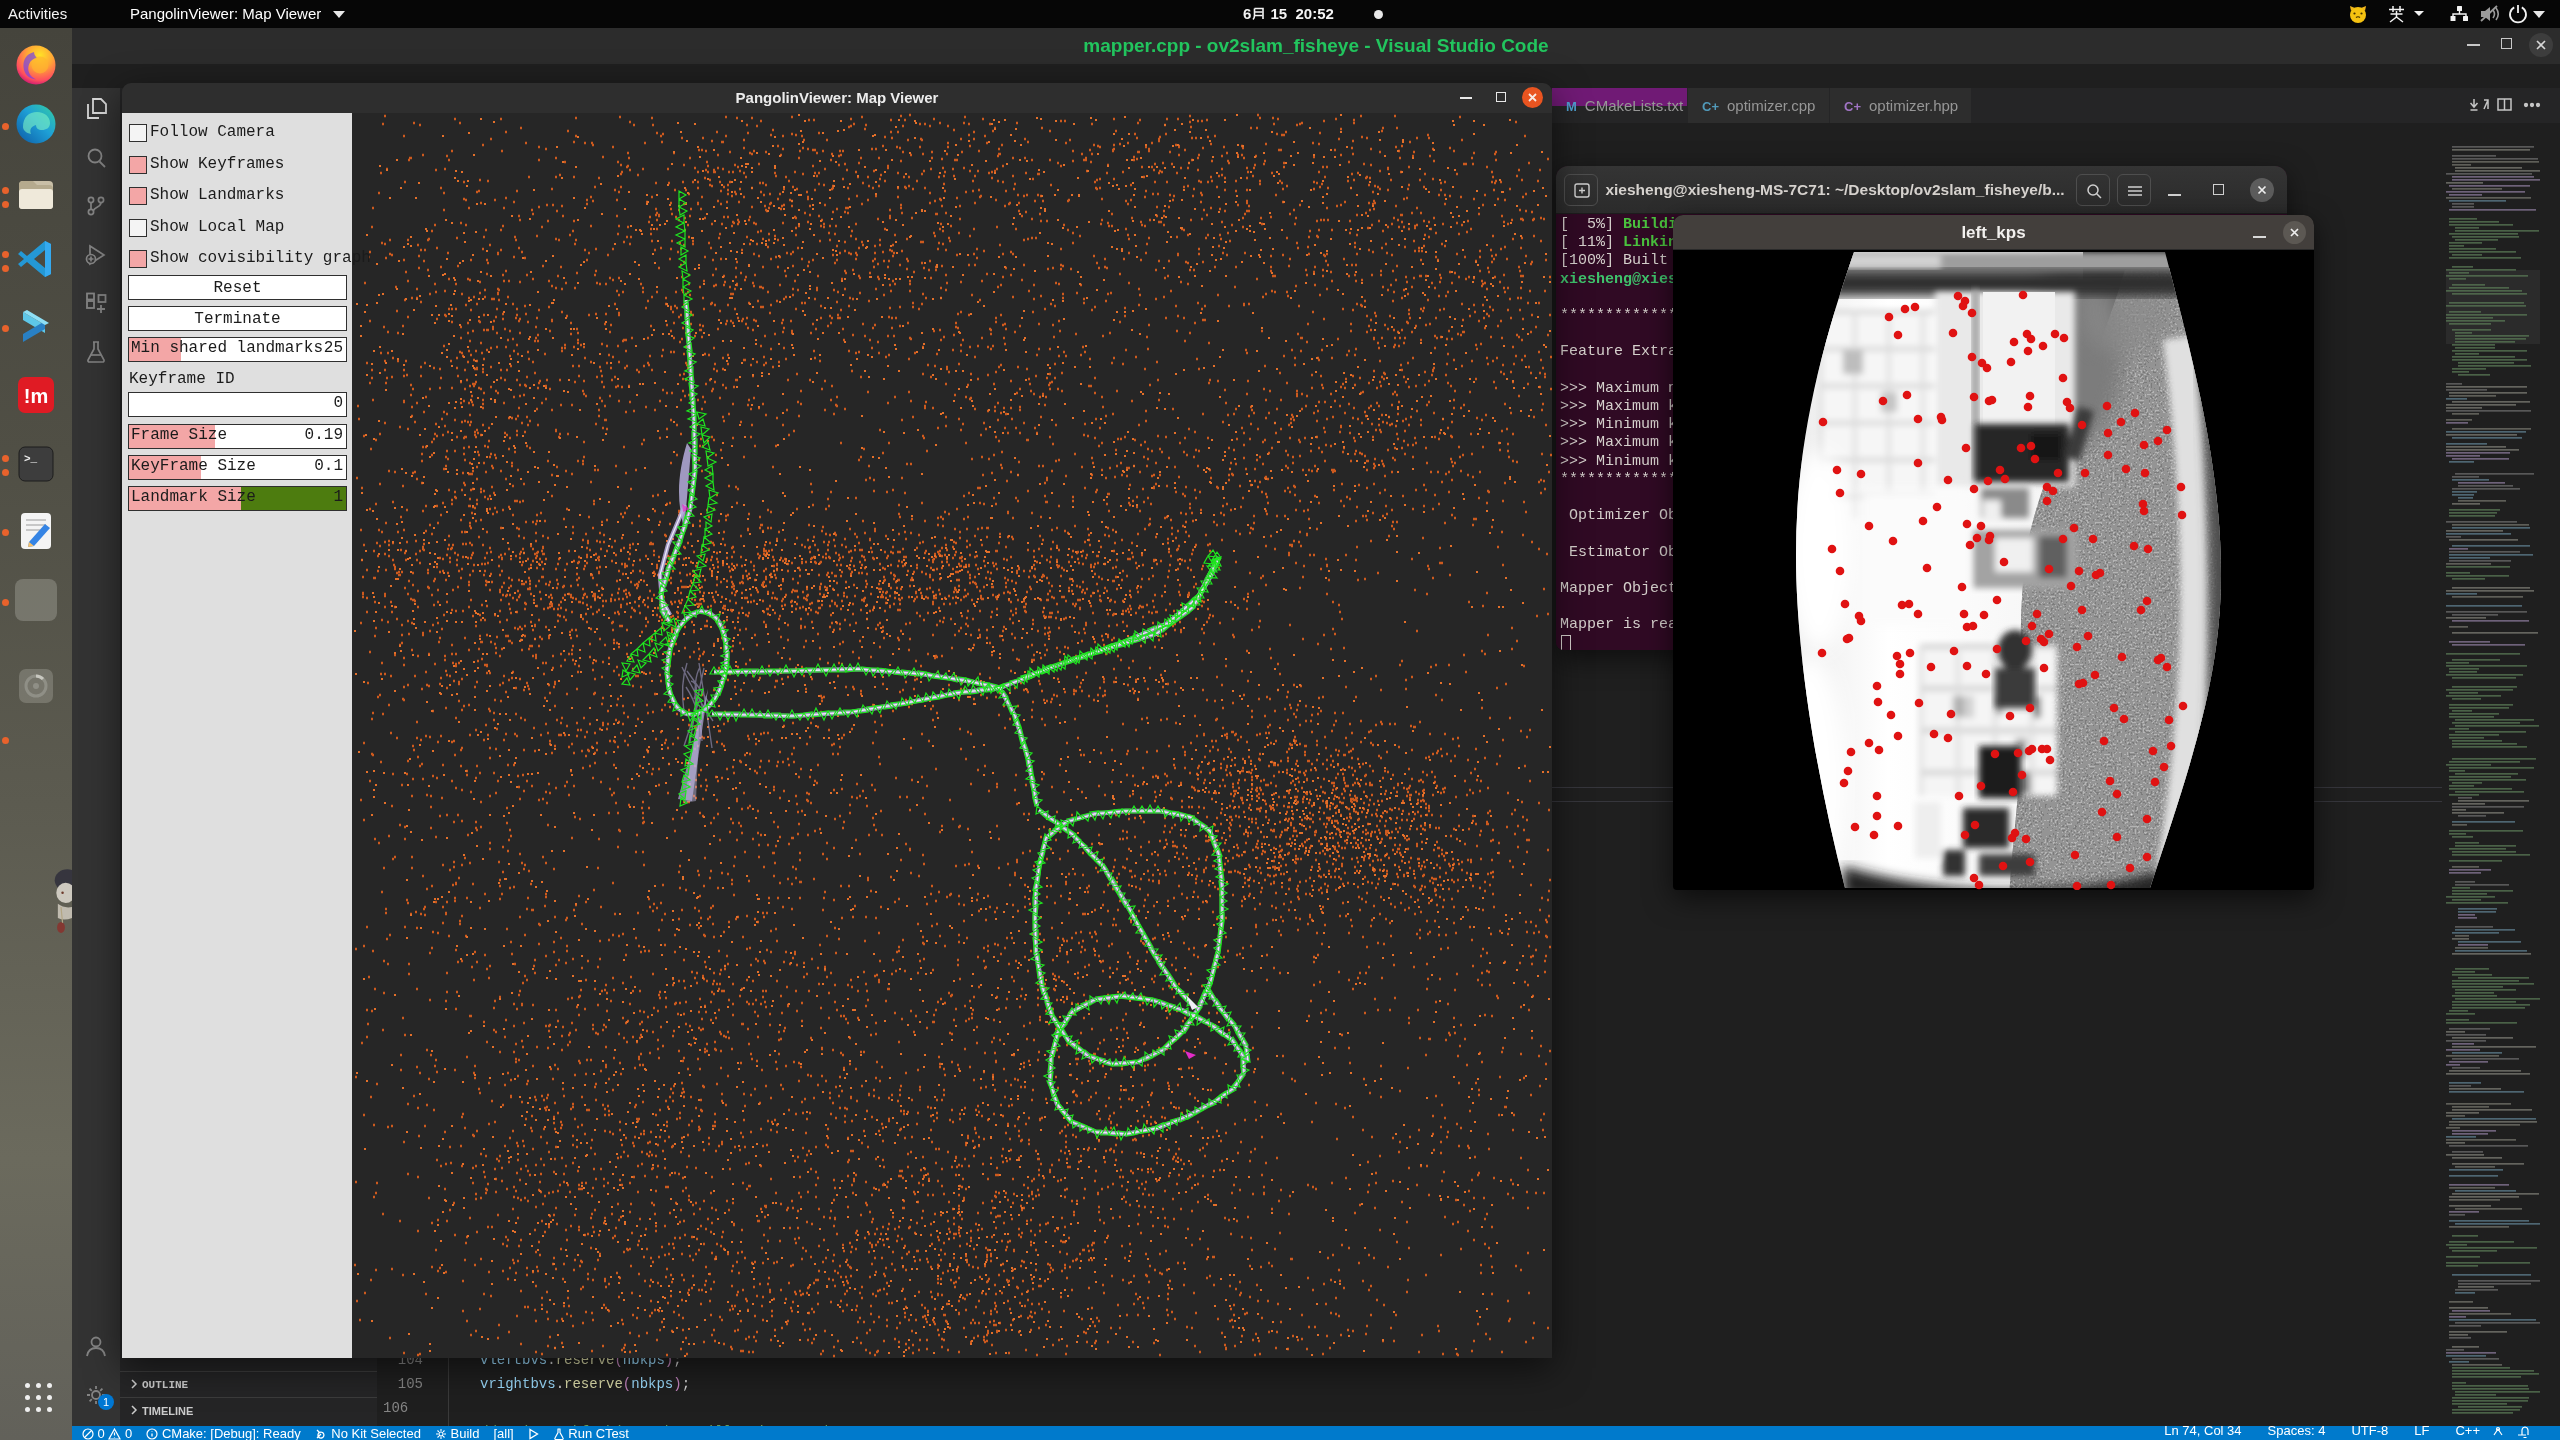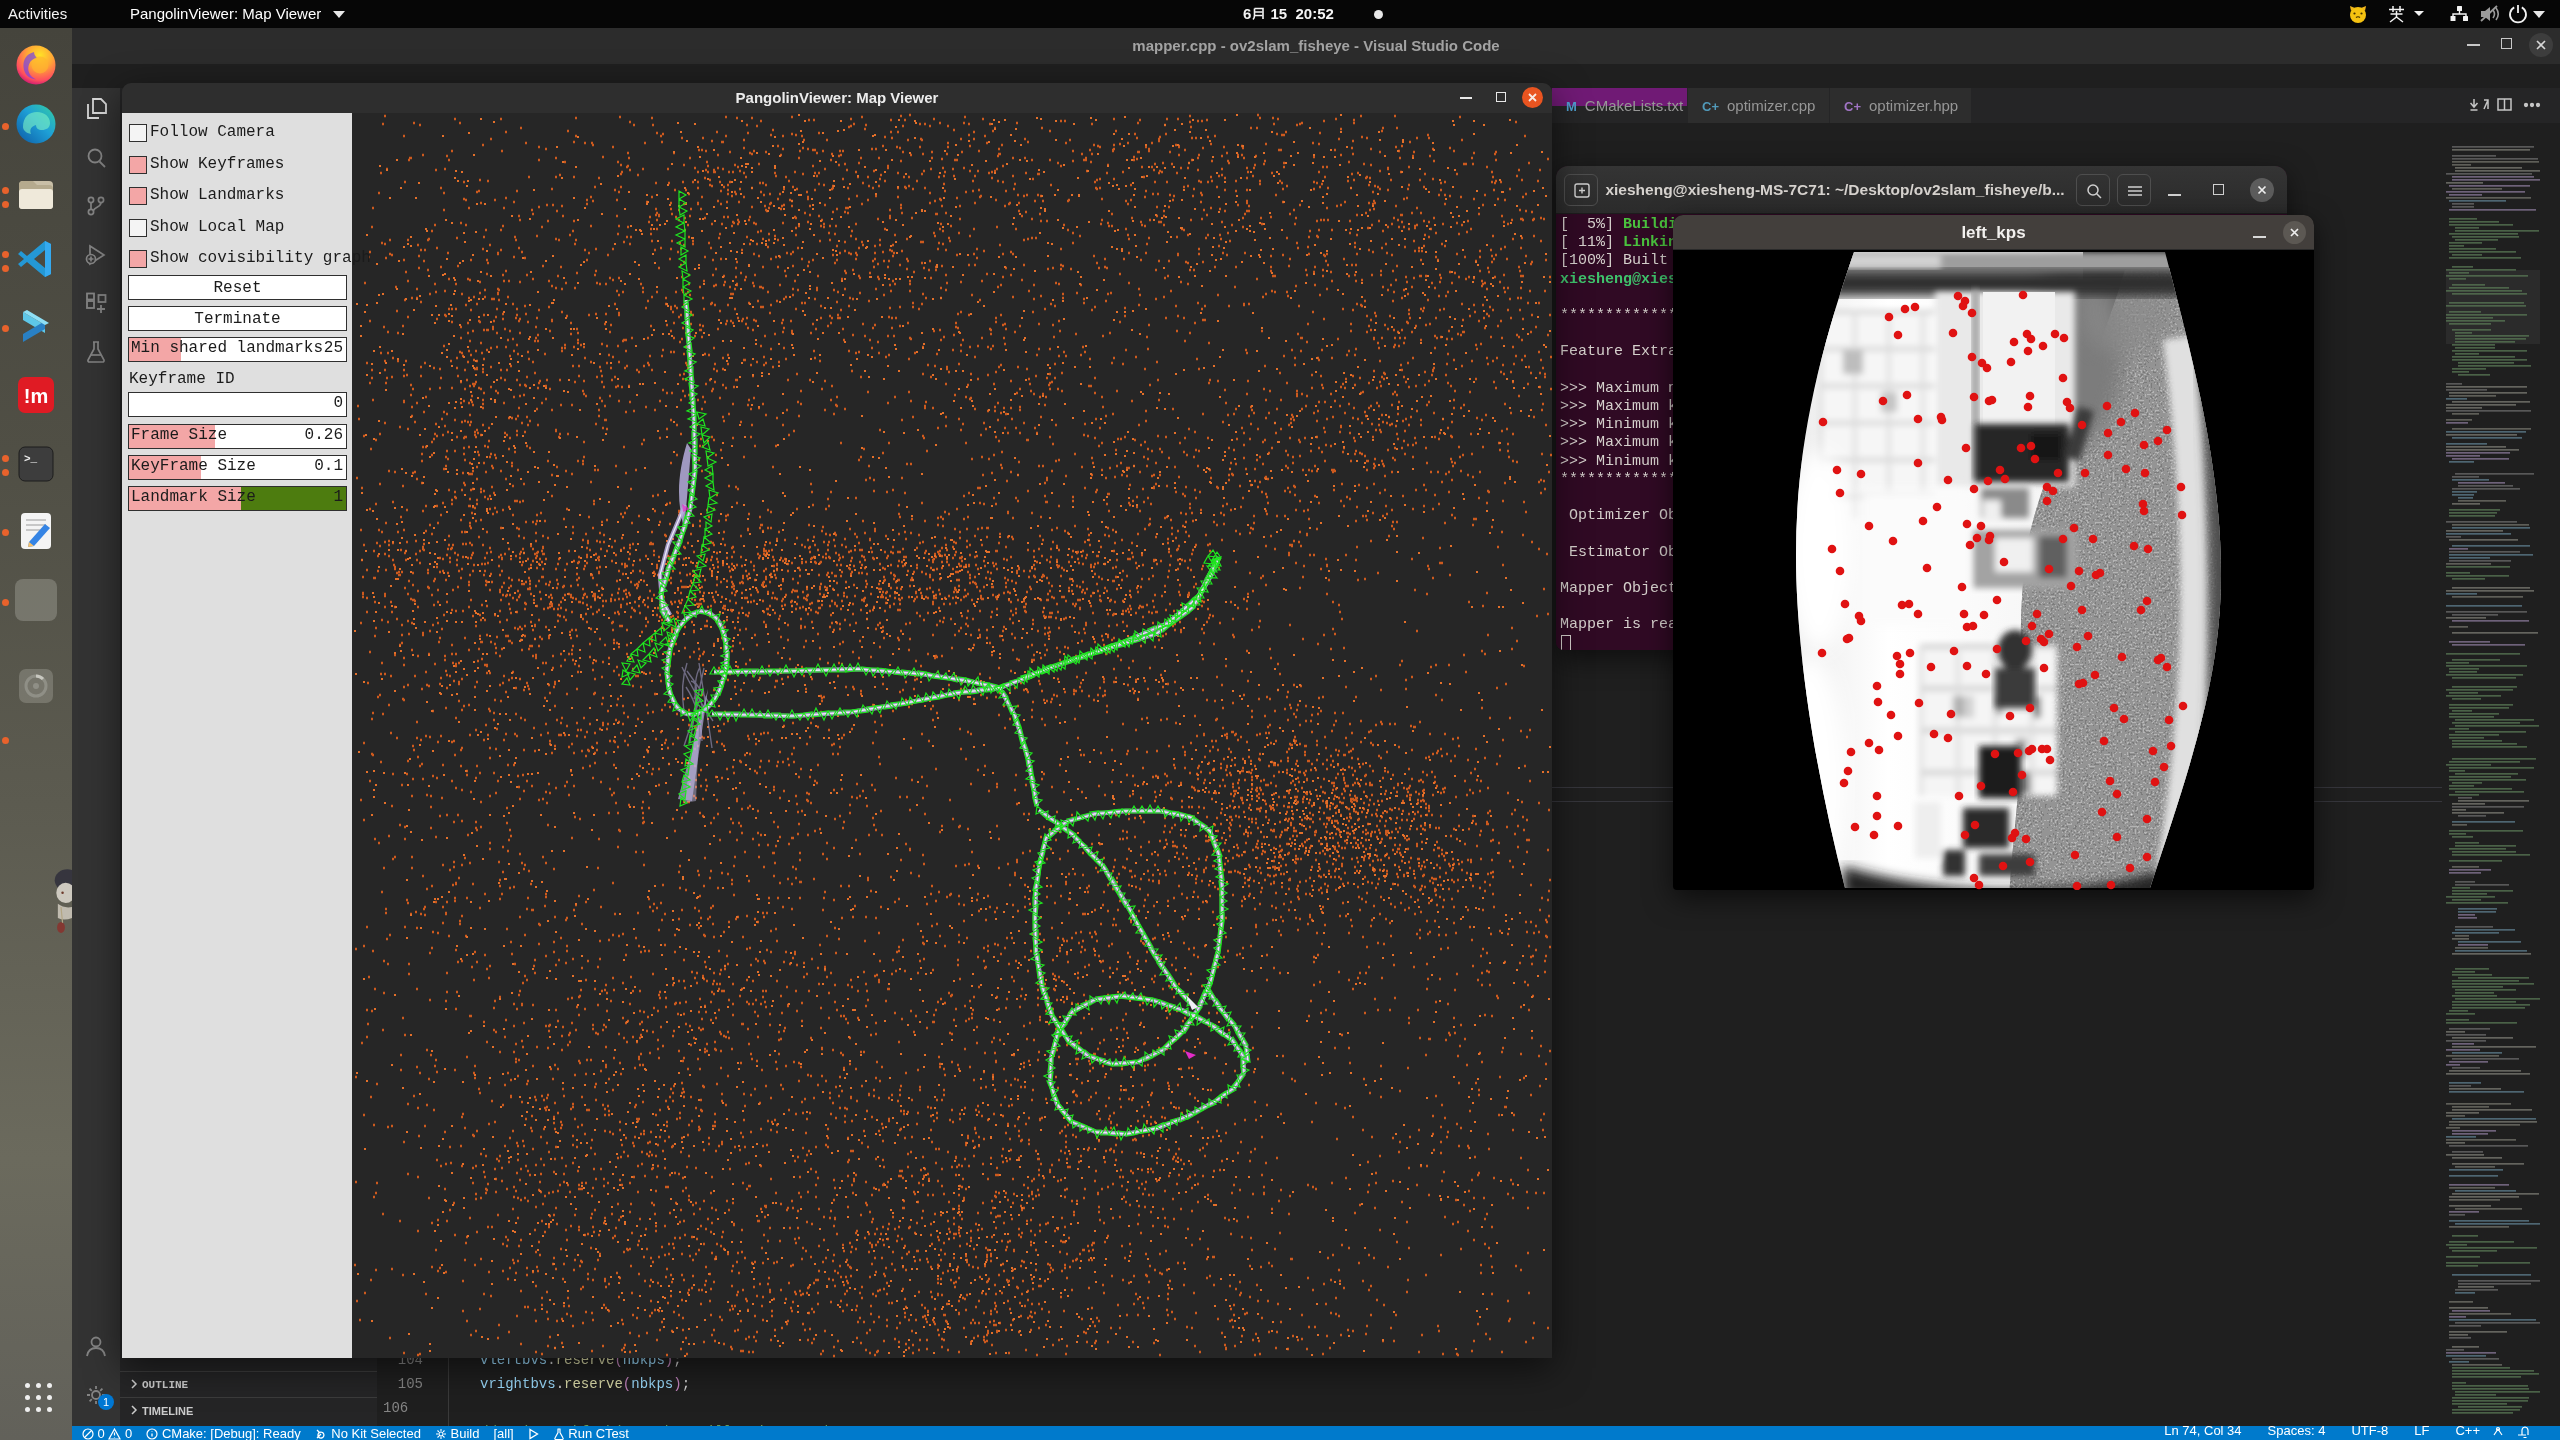--- a/index.html
+++ b/index.html
@@ -155,21 +155,21 @@
     <div class="abs" style="left:36px;top:1367px;width:5px;height:5px;border-radius:50%;background:#efefef"></div>
     <div class="abs" style="left:47px;top:1367px;width:5px;height:5px;border-radius:50%;background:#efefef"></div>
     <div class="abs" style="left:25px;top:1379px;width:5px;height:5px;border-radius:50%;background:#efefef"></div>
     <div class="abs" style="left:36px;top:1379px;width:5px;height:5px;border-radius:50%;background:#efefef"></div>
     <div class="abs" style="left:47px;top:1379px;width:5px;height:5px;border-radius:50%;background:#efefef"></div>
   </div>
 
 <div class="abs" style="left:72px;top:28px;width:2488px;height:1412px;background:#1f1f1f">
 
  <div class="abs" style="left:0;top:0;width:2488px;height:36px;background:#2c2c2c">
-  <div class="abs" style="left:0;top:0;width:2488px;height:36px;text-align:center;line-height:36px;color:#a3a3a3;font-weight:bold;font-size:15px">mapper.cpp - ov2slam_fisheye - Visual Studio Code</div>
+  <div class="abs" style="left:0;top:0;width:2488px;height:36px;text-align:center;line-height:36px;color:#22c55e;font-weight:bold;font-size:19px">mapper.cpp - ov2slam_fisheye - Visual Studio Code</div>
   <div class="abs" style="left:2395px;top:16px;width:13px;height:2px;background:#c8c8c8"></div>
   <div class="abs" style="left:2429px;top:10px;width:11px;height:11px;border:1.5px solid #c8c8c8"></div>
   <div class="abs" style="left:2457px;top:5px;width:24px;height:24px;border-radius:50%;background:#3d3d3d">
     <svg width="24" height="24" viewBox="0 0 24 24">
           <path d="M8 8 L16 16 M16 8 L8 16" stroke="#d8d8d8" stroke-width="1.6"></path>
         </svg>
   </div>
  </div>
 
  <div class="abs" style="left:0;top:60px;width:8px;height:46px;background:#f0eeec"></div>
@@ -1084,21 +1084,21 @@
       <div class="abs" style="right:3px;top:1px">25</div>
     </div>
     <div class="abs mono" style="left:7px;top:262px;font-size:16px;color:#1b1b1b"></div>
     <div class="abs mono" style="left:7px;top:287px;font-size:16px;color:#1b1b1b">Keyframe ID</div>
     <div class="abs mono" style="left:6px;top:309px;width:219px;height:25px;background:#fff;border:1.5px solid #2f2f2f;font-size:16px;color:#1b1b1b">
       <div class="abs" style="right:3px;top:1px">0</div>
     </div>
     <div class="abs mono" style="left:6px;top:341px;width:219px;height:25px;background:#fff;border:1.5px solid #2f2f2f;font-size:16px;color:#1b1b1b;overflow:hidden">
       <div class="abs" style="left:0;top:0;width:86px;height:25px;background:#f3a6a6"></div>
       <div class="abs" style="left:2px;top:1px;white-space:nowrap">Frame Size</div>
-      <div class="abs" style="right:3px;top:1px">0.26</div>
+      <div class="abs" style="right:3px;top:1px">0.19</div>
     </div>
     <div class="abs mono" style="left:6px;top:372px;width:219px;height:25px;background:#fff;border:1.5px solid #2f2f2f;font-size:16px;color:#1b1b1b;overflow:hidden">
       <div class="abs" style="left:0;top:0;width:72px;height:25px;background:#f3a6a6"></div>
       <div class="abs" style="left:2px;top:1px;white-space:nowrap">KeyFrame Size</div>
       <div class="abs" style="right:3px;top:1px">0.1</div>
     </div>
     <div class="abs mono" style="left:6px;top:403px;width:219px;height:25px;background:#4d7c0f;border:1.5px solid #2f2f2f;font-size:16px;color:#1b1b1b;overflow:hidden">
       <div class="abs" style="left:0;top:0;width:112px;height:25px;background:#f3a6a6"></div>
       <div class="abs" style="left:2px;top:1px;white-space:nowrap">Landmark Size</div>
       <div class="abs" style="right:3px;top:1px">1</div>

